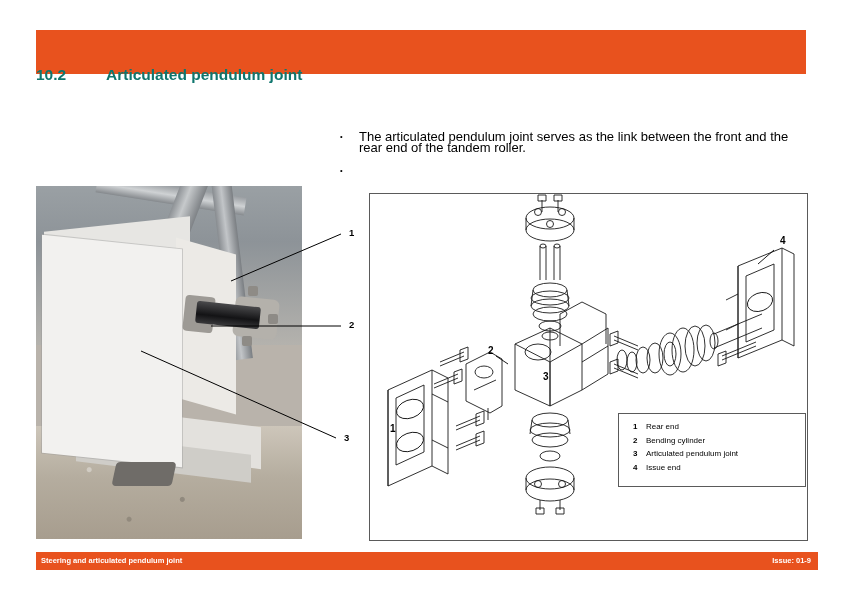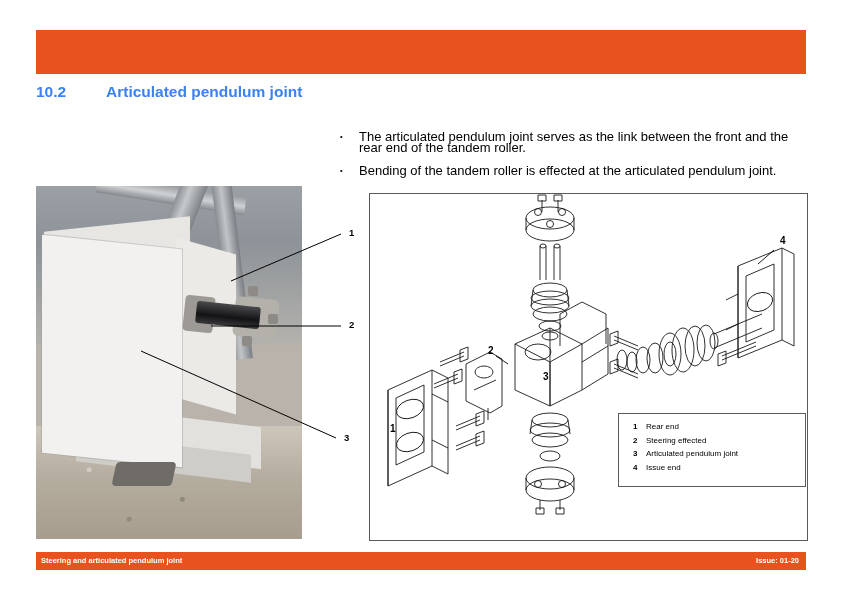--- a/index.html
+++ b/index.html
@@ -23,24 +23,24 @@
     top: 30px;
     width: 770px;
     height: 44px;
     background: #e8521e;
   }
 
   
   .heading {
     position: absolute;
     left: 36px;
-    top: 83px;
+    top: 66px;
     width: 770px;
     height: 22px;
-    color: #3b82f6;
+    color: #0f766e;
   }
   .heading .num {
     position: absolute;
     left: 0;
     top: 0;
     font-size: 15.5px;
     font-weight: bold;
     letter-spacing: 0px;
   }
   .heading .title {
@@ -253,20 +253,21 @@
 
   
   .footer {
     position: absolute;
     left: 36px;
     top: 552px;
     width: 770px;
     height: 18px;
     background: #e8521e;
     color: #ffffff;
+    padding-left: 12px;
   }
   .footer .f-left {
     position: absolute;
     left: 5px;
     top: 4px;
     font-size: 7.5px;
     font-weight: bold;
   }
   .footer .f-center {
     position: absolute;
@@ -297,21 +298,20 @@
     <span class="title">Articulated pendulum joint</span>
   </div>
 
   <div class="bullets">
     <div class="bullet-row">
       <div class="bullet-dot">•</div>
       <div class="bullet-text">The articulated pendulum joint serves as the link between the front and the rear end of the tandem roller.</div>
     </div>
     <div class="bullet-row">
       <div class="bullet-dot">•</div>
-      <div class="bullet-text">Bending of the tandem roller is effected at the articulated pendulum joint.</div>
     </div>
   </div>
 
   <div class="photo">
     <div class="sky"></div>
     <div class="arm3"></div>
     <div class="arm1"></div>
     <div class="arm2"></div>
     <div class="ground"></div>
     <div class="ground-spec"></div>
@@ -485,31 +485,31 @@
       <line x1="126" y1="162" x2="138" y2="170" stroke="#000" stroke-width="0.9"></line>
     </svg>
 
     <div style="position:absolute;left:248px;top:219px;width:188px;height:74px;border:1px solid #5a5a5a;background:#fff;box-sizing:border-box;padding-top:6px;">
       <div class="legend-row">
         <span class="k">1</span>
         <span class="v">Rear end</span>
       </div>
       <div class="legend-row">
         <span class="k">2</span>
-        <span class="v">Steering effected</span>
+        <span class="v">Bending cylinder</span>
       </div>
       <div class="legend-row">
         <span class="k">3</span>
         <span class="v">Articulated pendulum joint</span>
       </div>
       <div class="legend-row">
         <span class="k">4</span>
         <span class="v">Issue end</span>
       </div>
     </div>
   </div>
 
   <div class="footer">
     <span class="f-left">Steering and articulated pendulum joint</span>
-    <span class="f-right">Issue: 01-20</span>
+    <span class="f-right">Issue: 01-9</span>
   </div>
 
 </div>
 
 </body></html>

